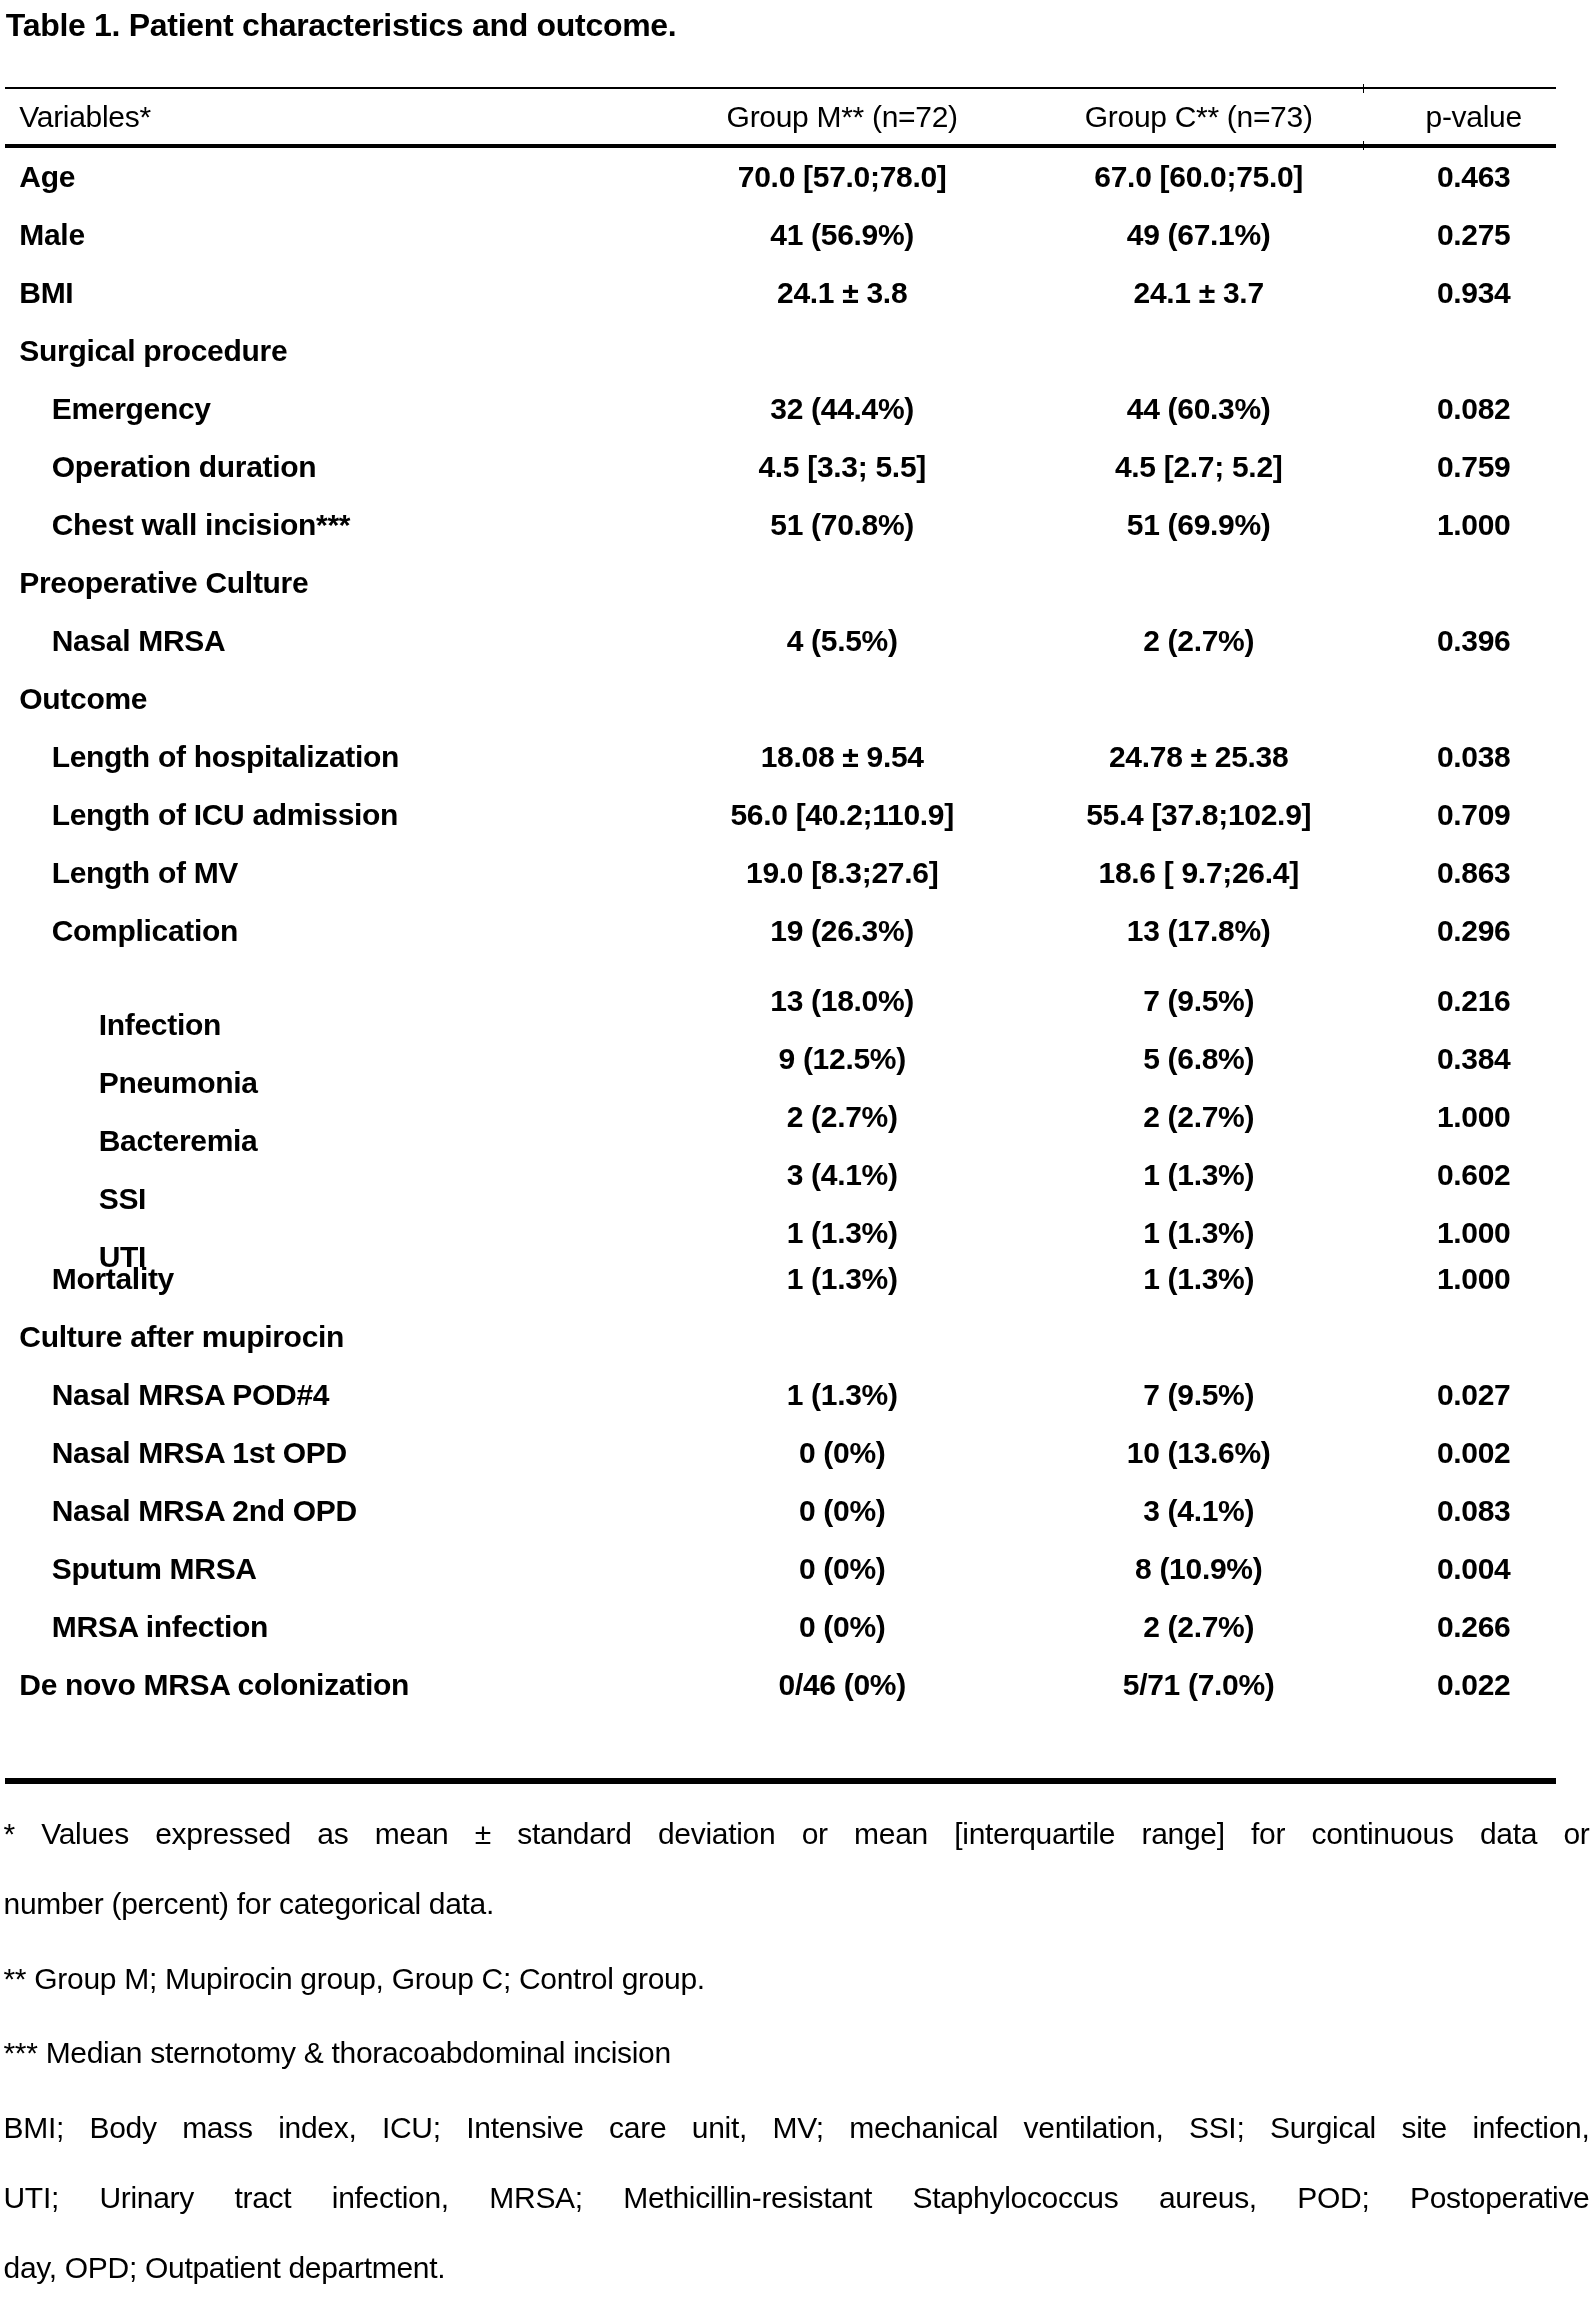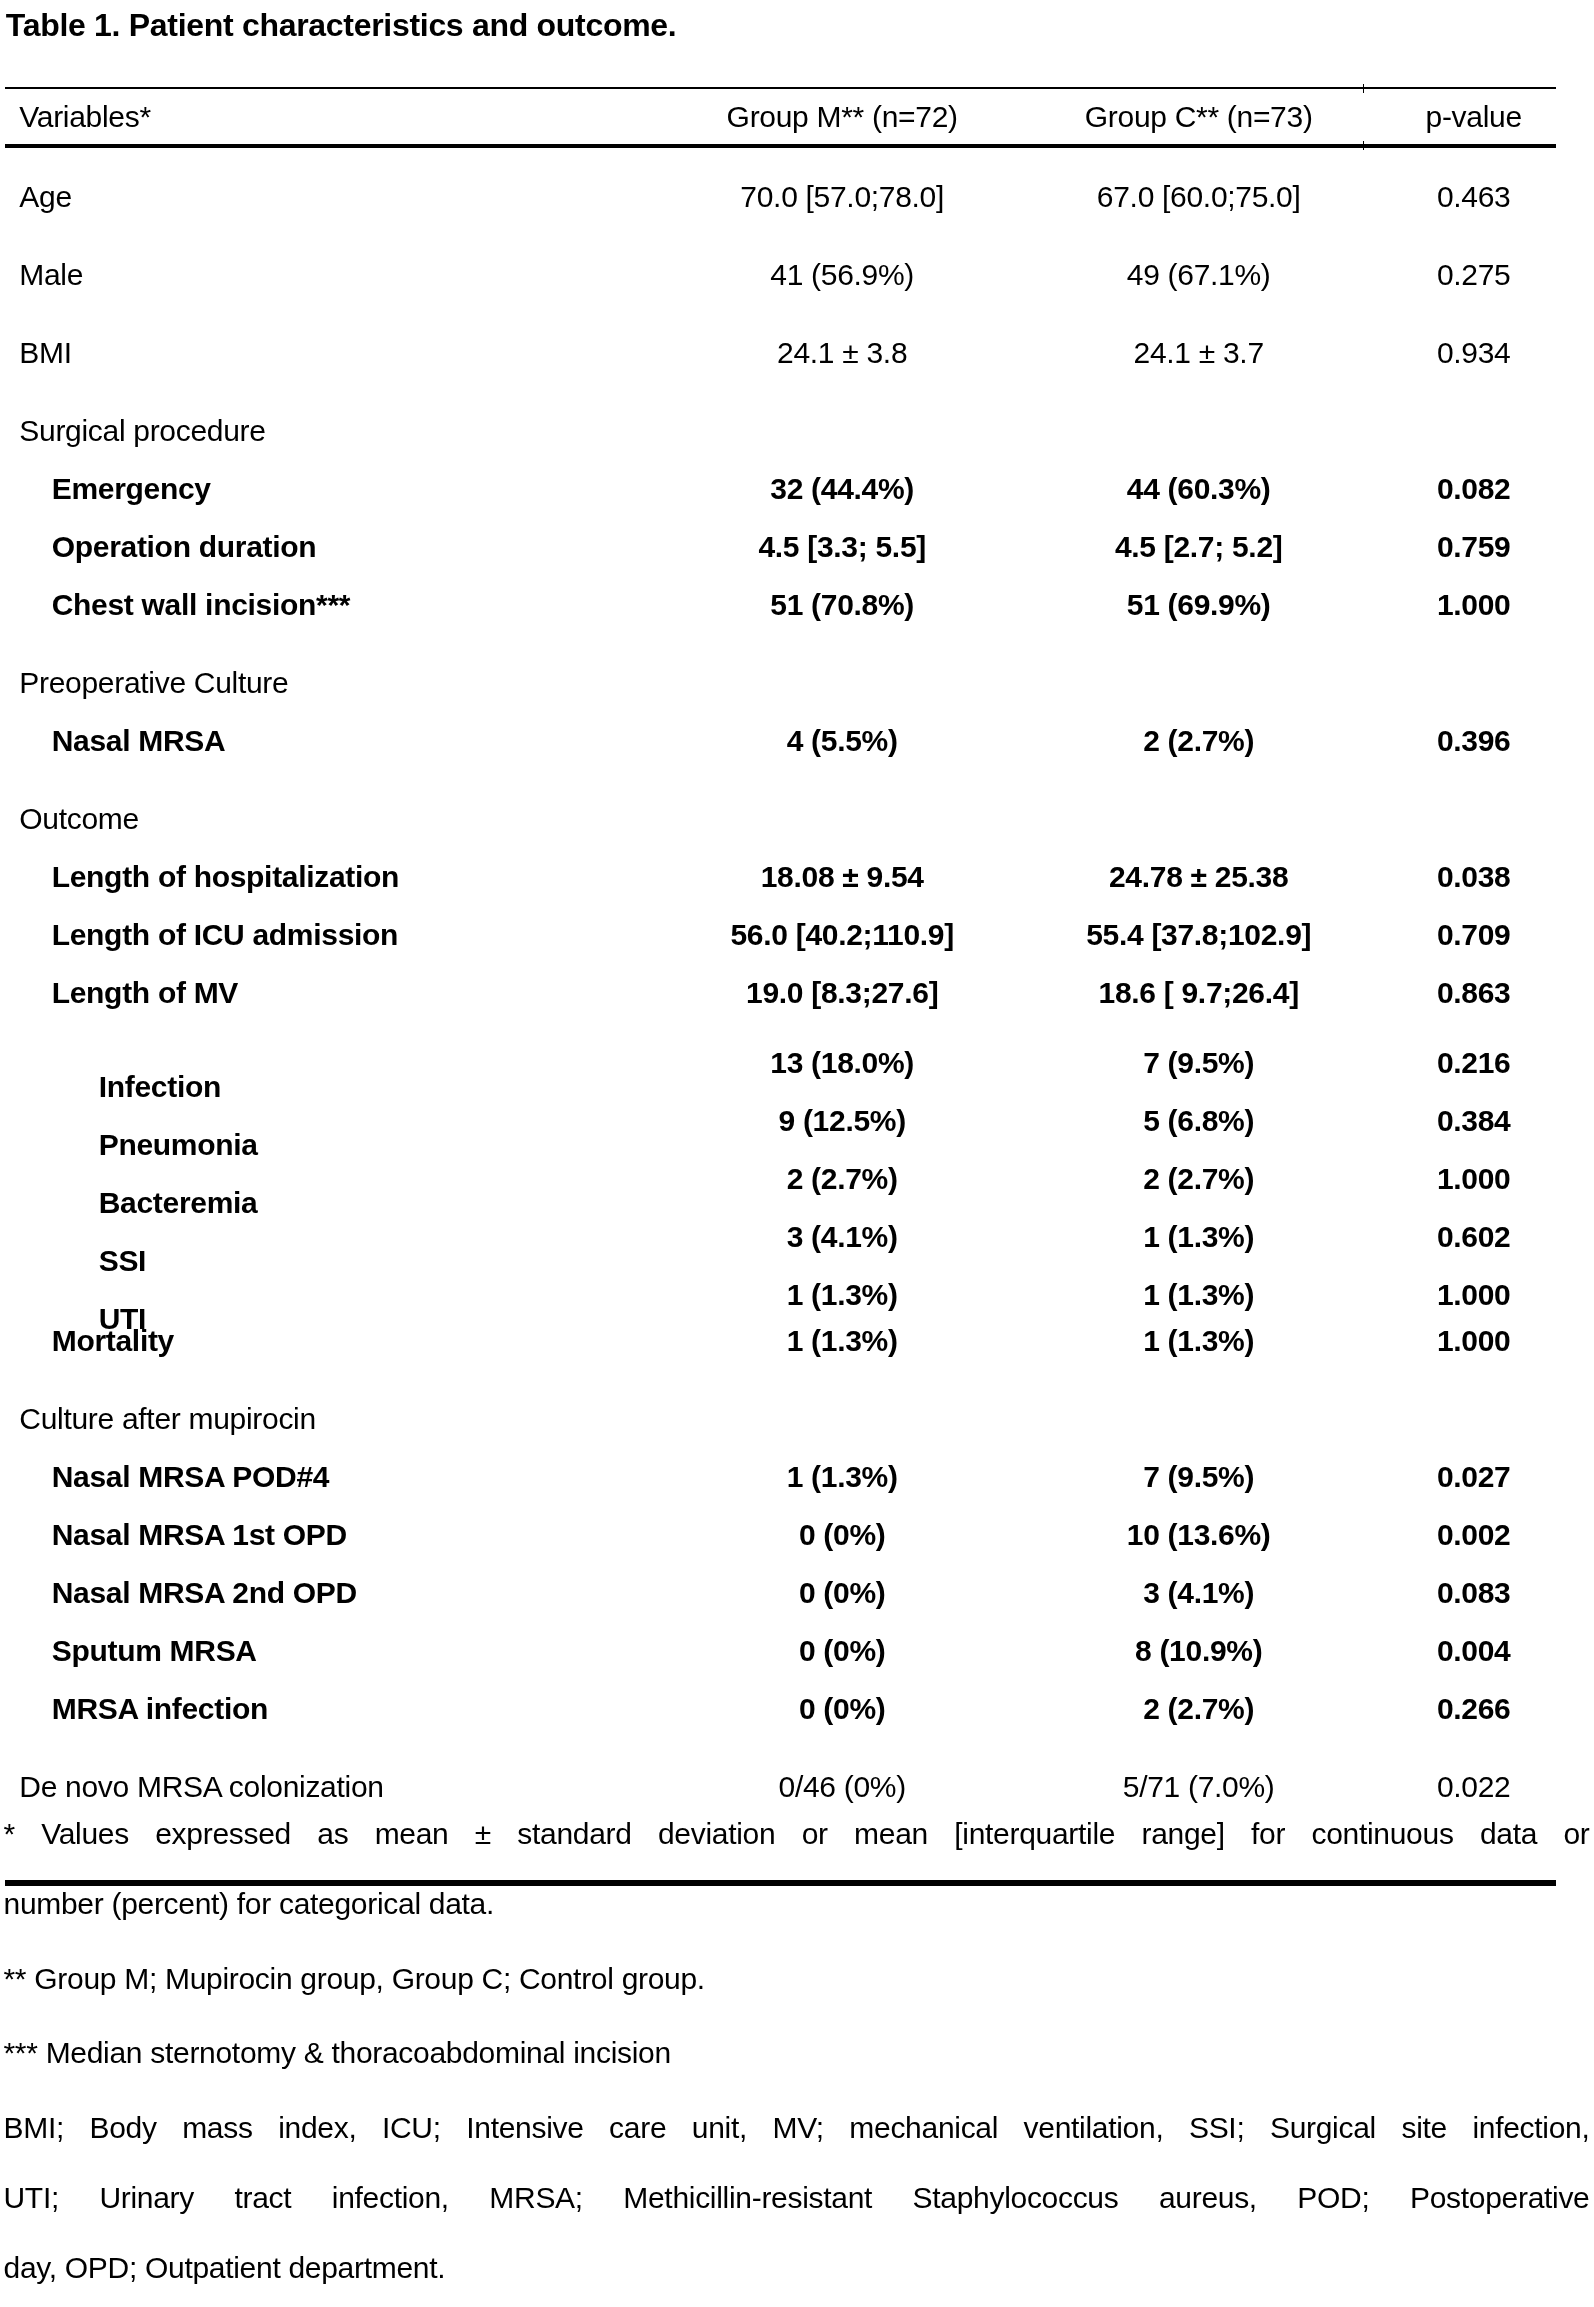--- a/index.html
+++ b/index.html
@@ -50,21 +50,21 @@
   }
   .thead { height: 55px; font-weight: 400; }
   .trow { height: 58px; }
   .cell-label {
     padding-left: 14.6px;
     text-align: left;
     white-space: nowrap;
   }
   .indent-1 .cell-label { padding-left: 47px; }
   .indent-2 .cell-label { padding-left: 94px; margin-top: 48px; }
-  .bold-row { font-weight: 400; margin-top: 20px; }
+  .bold-row { font-weight: 700; }
   .cell-val { text-align: center; white-space: pre; }
   .footnotes {
     position: absolute;
     left: 3.5px;
     top: 1799px;
     width: 1586px;
   }
   .fn { margin-bottom: 4.7px; }
   .fn-line { line-height: 70px; min-height: 70px; }
   .jfull { text-align: justify; text-align-last: justify; }
@@ -157,20 +157,26 @@
         <div class="cell-val">56.0 [40.2;110.9]</div>
         <div class="cell-val">55.4 [37.8;102.9]</div>
         <div class="cell-val">0.709</div>
       </div>
       <div class="trow indent-1">
         <div class="cell-label">Length of MV</div>
         <div class="cell-val">19.0 [8.3;27.6]</div>
         <div class="cell-val">18.6 [ 9.7;26.4]</div>
         <div class="cell-val">0.863</div>
       </div>
+      <div class="trow indent-1">
+        <div class="cell-label">Complication</div>
+        <div class="cell-val">19 (26.3%)</div>
+        <div class="cell-val">13 (17.8%)</div>
+        <div class="cell-val">0.296</div>
+      </div>
       <div class="trow indent-2">
         <div class="cell-label">Infection</div>
         <div class="cell-val">13 (18.0%)</div>
         <div class="cell-val">7 (9.5%)</div>
         <div class="cell-val">0.216</div>
       </div>
       <div class="trow indent-2">
         <div class="cell-label">Pneumonia</div>
         <div class="cell-val">9 (12.5%)</div>
         <div class="cell-val">5 (6.8%)</div>

